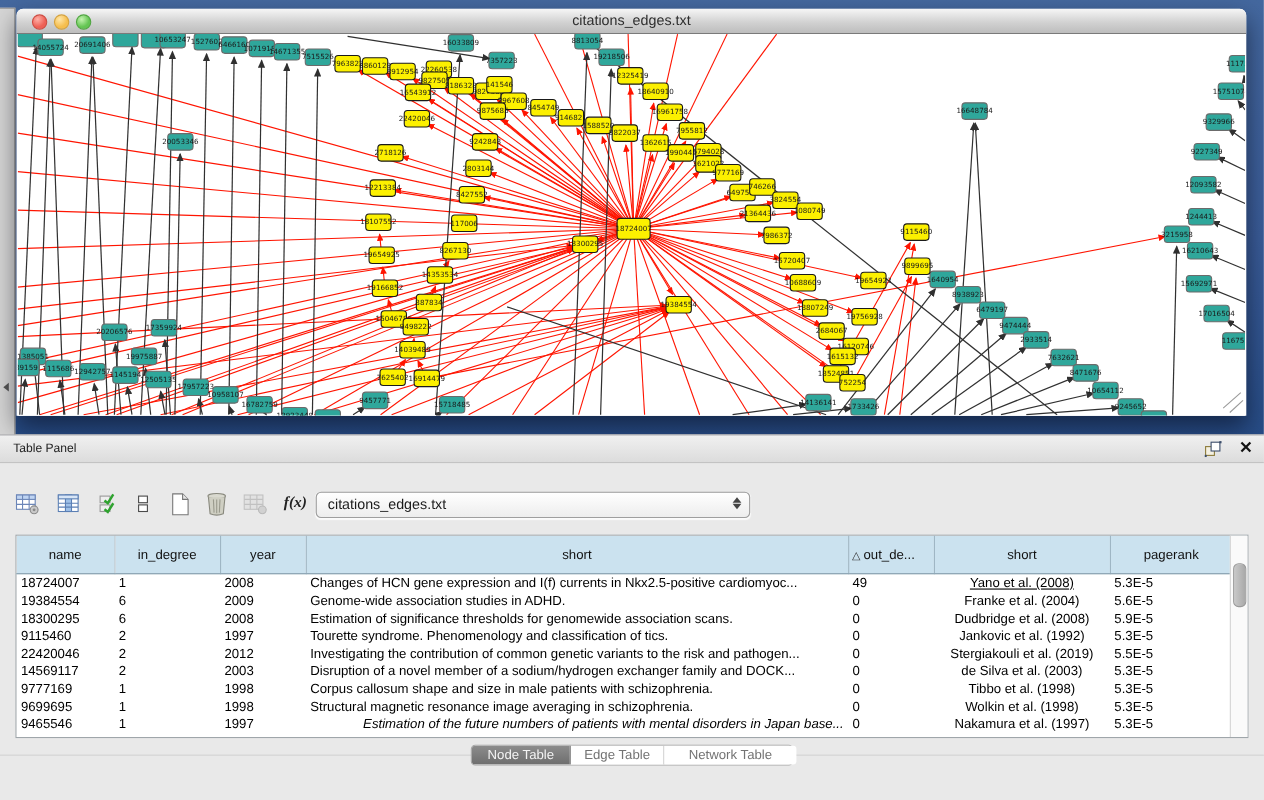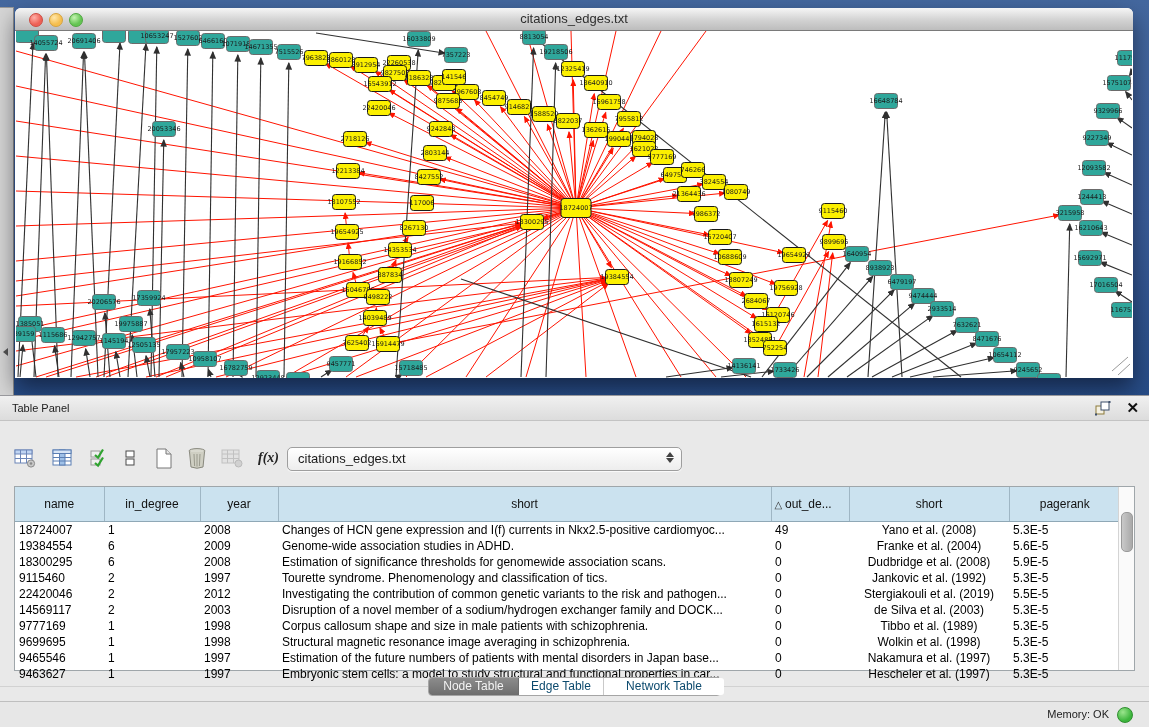--- a/index.html
+++ b/index.html
@@ -57,21 +57,21 @@
       white-space:nowrap;overflow:hidden;text-overflow:ellipsis;}
   .tri{font-size:10px;color:#333;}
   #tbl-scroll{position:absolute;right:0;top:0;bottom:0;width:15px;background:#FAFAFA;border-left:1px solid #D4D4D4;}
   #tbl-thumb{position:absolute;left:2px;top:25px;width:10px;height:38px;border-radius:5px;
              background:linear-gradient(90deg,#C9C9C9,#A9A9A9);border:1px solid #9a9a9a;}
 
   #tabs-row{position:absolute;left:0;top:281px;width:100%;height:22px;}
   #tabs-row .rule{position:absolute;left:0;top:9px;width:100%;border-top:1px solid #D2D2D2;}
   #tabs{position:relative;width:293px;margin:0 auto;display:flex;height:19px;
         border:1px solid #A5A5A5;border-radius:4px;background:#fff;box-sizing:border-box;}
-  .tab{flex:none;font-size:12px;line-height:17px;text-align:center;color:#0c4a6e;background:#fff;cursor:pointer;
+  .tab{flex:none;font-size:12px;line-height:17px;text-align:center;color:#737373;background:#fff;cursor:pointer;
        border-right:1px solid #C9C9C9;}
   .tab:last-child{border-right:none;border-radius:0 3px 3px 0;}
   .tab:first-child{border-radius:3px 0 0 3px;}
   .tab.active{background:linear-gradient(#8C8C8C,#6E6E6E);color:#F4F4F4;border-right:1px solid #6E6E6E;}
 
   #statusbar{position:absolute;left:0;bottom:0;width:100%;height:26px;background:#E7E7E7;
              border-top:1px solid #BFBFBF;}
   #statusbar .mem{position:absolute;right:40px;top:6px;font-size:11px;color:#222;}
   #statusbar .memdot{position:absolute;right:16px;top:5px;width:14px;height:14px;border-radius:50%;
       background:radial-gradient(circle at 35% 30%,#9BE58D,#3CB53C 65%);border:1px solid #2E8F2E;cursor:pointer;}
@@ -853,21 +853,21 @@
             <th>pagerank</th>
           </tr>
         </thead>
       <tbody id="tbody">
           <tr>
             <td style="text-align: left;">18724007</td>
             <td style="text-align: left;">1</td>
             <td style="text-align: left;">2008</td>
             <td style="text-align: left;">Changes of HCN gene expression and I(f) currents in Nkx2.5-positive cardiomyoc...</td>
             <td style="text-align: left;">49</td>
-            <td style="text-align: center;">Yano et al. (2008)</td>
+            <td style="text-align: center; text-decoration: underline;">Yano et al. (2008)</td>
             <td style="text-align: left;">5.3E-5</td>
           </tr>
           <tr>
             <td style="text-align: left;">19384554</td>
             <td style="text-align: left;">6</td>
             <td style="text-align: left;">2009</td>
             <td style="text-align: left;">Genome-wide association studies in ADHD.</td>
             <td style="text-align: left;">0</td>
             <td style="text-align: center;">Franke et al. (2004)</td>
             <td style="text-align: left;">5.6E-5</td>
@@ -907,63 +907,50 @@
             <td style="text-align: left;">0</td>
             <td style="text-align: center;">de Silva et al. (2003)</td>
             <td style="text-align: left;">5.3E-5</td>
           </tr>
           <tr>
             <td style="text-align: left;">9777169</td>
             <td style="text-align: left;">1</td>
             <td style="text-align: left;">1998</td>
             <td style="text-align: left;">Corpus callosum shape and size in male patients with schizophrenia.</td>
             <td style="text-align: left;">0</td>
-            <td style="text-align: center;">Tibbo et al. (1989)</td>
+            <td style="text-align: center;">Tibbo et al. (1998)</td>
             <td style="text-align: left;">5.3E-5</td>
           </tr>
           <tr>
             <td style="text-align: left;">9699695</td>
             <td style="text-align: left;">1</td>
             <td style="text-align: left;">1998</td>
             <td style="text-align: left;">Structural magnetic resonance image averaging in schizophrenia.</td>
             <td style="text-align: left;">0</td>
             <td style="text-align: center;">Wolkin et al. (1998)</td>
             <td style="text-align: left;">5.3E-5</td>
           </tr>
           <tr>
             <td style="text-align: left;">9465546</td>
             <td style="text-align: left;">1</td>
             <td style="text-align: left;">1997</td>
-            <td style="text-align: left;">Estimation of the future numbers of patients with mental disorders in Japan base...</td>
+            <td style="text-align: right; font-style: italic;">Estimation of the future numbers of patients with mental disorders in Japan base...</td>
             <td style="text-align: left;">0</td>
             <td style="text-align: center;">Nakamura et al. (1997)</td>
-            <td style="text-align: left;">5.3E-5</td>
-          </tr>
-          <tr>
-            <td style="text-align: left;">9463627</td>
-            <td style="text-align: left;">1</td>
-            <td style="text-align: left;">1997</td>
-            <td style="text-align: left;">Embryonic stem cells: a model to study structural and functional properties in car...</td>
-            <td style="text-align: left;">0</td>
-            <td style="text-align: center;">Hescheler et al. (1997)</td>
             <td style="text-align: left;">5.3E-5</td>
           </tr>
         </tbody>
     </table>
     <div id="tbl-scroll">
       <div id="tbl-thumb"></div>
     </div>
   </div>
 
   <div id="tabs-row">
     <div class="rule"></div>
     <div id="tabs">
         <div class="tab active" style="width: 89px;">Node Table</div>
         <div class="tab" style="width: 84px;">Edge Table</div>
         <div class="tab" style="width: 120px;">Network Table</div>
       </div>
   </div>
 
-  <div id="statusbar">
-    <span class="mem">Memory: OK</span>
-    <span class="memdot"></span>
-  </div>
 </div>
 
 </body></html>

